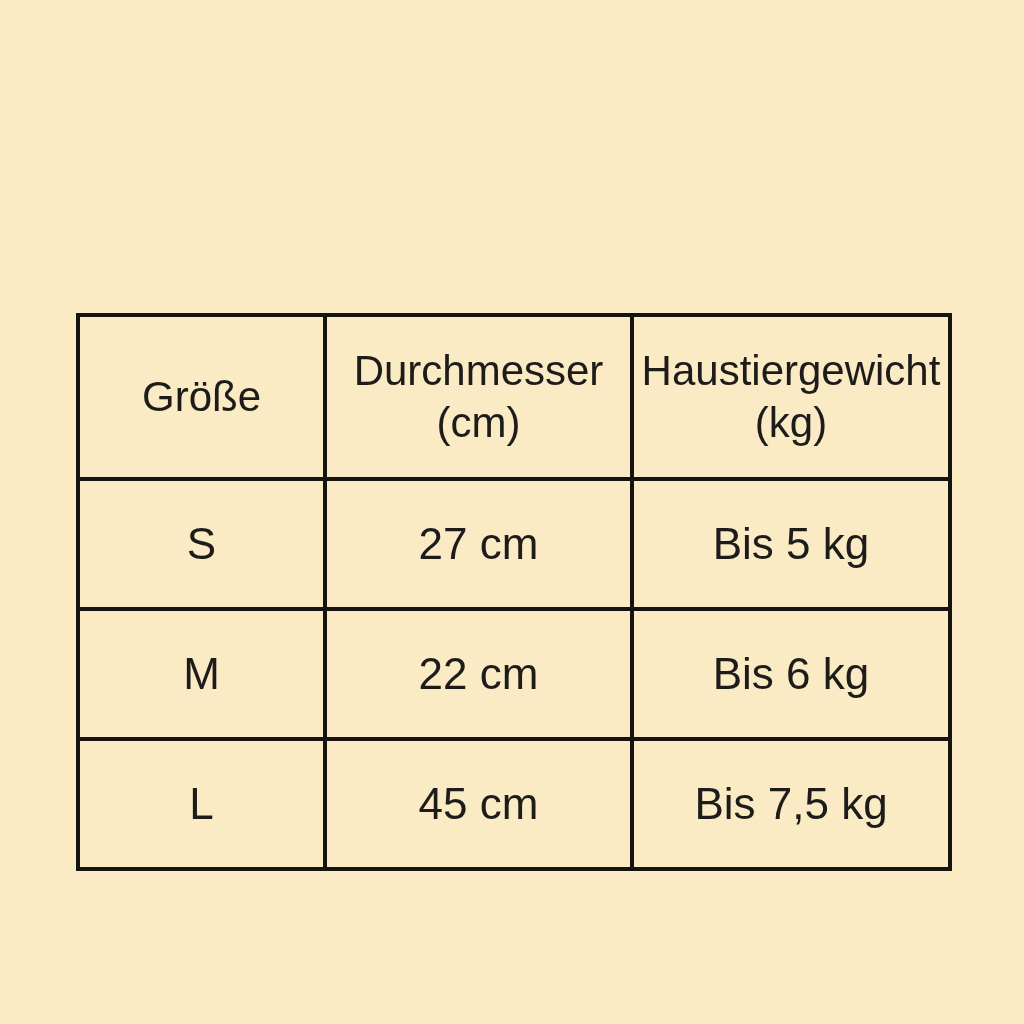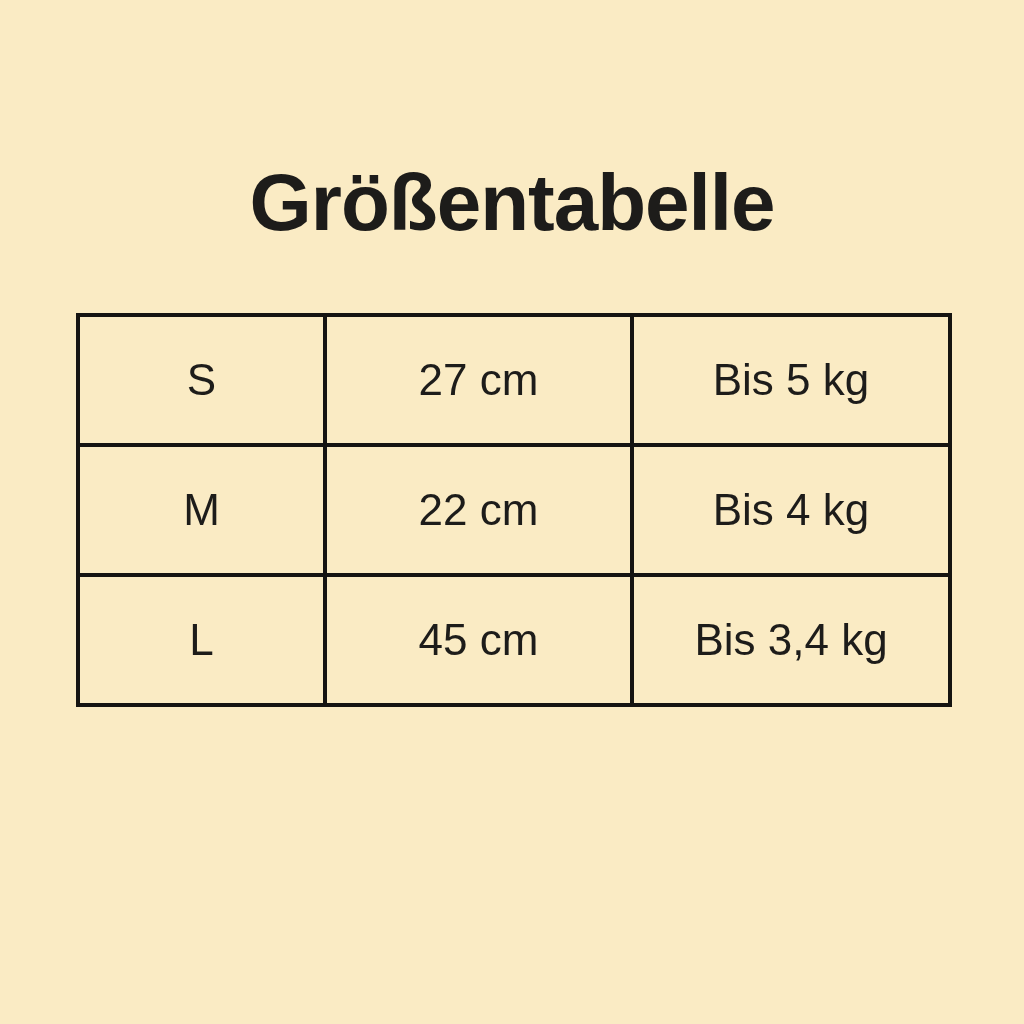--- a/index.html
+++ b/index.html
@@ -66,43 +66,56 @@
   }
   .hdr-line:empty {
     display: none;
   }
 </style>
 </head>
 <body>
 
 <div class="canvas">
 
-  <h1 class="page-title">Größentabelle</h1>
 
   <table class="size-table">
     <colgroup>
       <col style="width:247px">
       <col style="width:307px">
       <col style="width:318px">
     </colgroup>
     <tbody>
+      <tr class="header-row">
+        <th>
+          <span class="hdr-line">Größe</span>
+
+        </th>
+        <th>
+          <span class="hdr-line">Durchmesser</span>
+          <span class="hdr-line">(cm)</span>
+        </th>
+        <th>
+          <span class="hdr-line">Haustiergewicht</span>
+          <span class="hdr-line">(kg)</span>
+        </th>
+      </tr>
 
       <tr class="data-row">
         <td>S</td>
         <td>27 cm</td>
         <td>Bis 5 kg</td>
       </tr>
 
       <tr class="data-row">
         <td>M</td>
         <td>22 cm</td>
-        <td>Bis 4 kg</td>
+        <td>Bis 6 kg</td>
       </tr>
 
       <tr class="data-row">
         <td>L</td>
         <td>45 cm</td>
-        <td>Bis 3,4 kg</td>
+        <td>Bis 7,5 kg</td>
       </tr>
     </tbody>
   </table>
 
 </div>
 
 </body></html>

